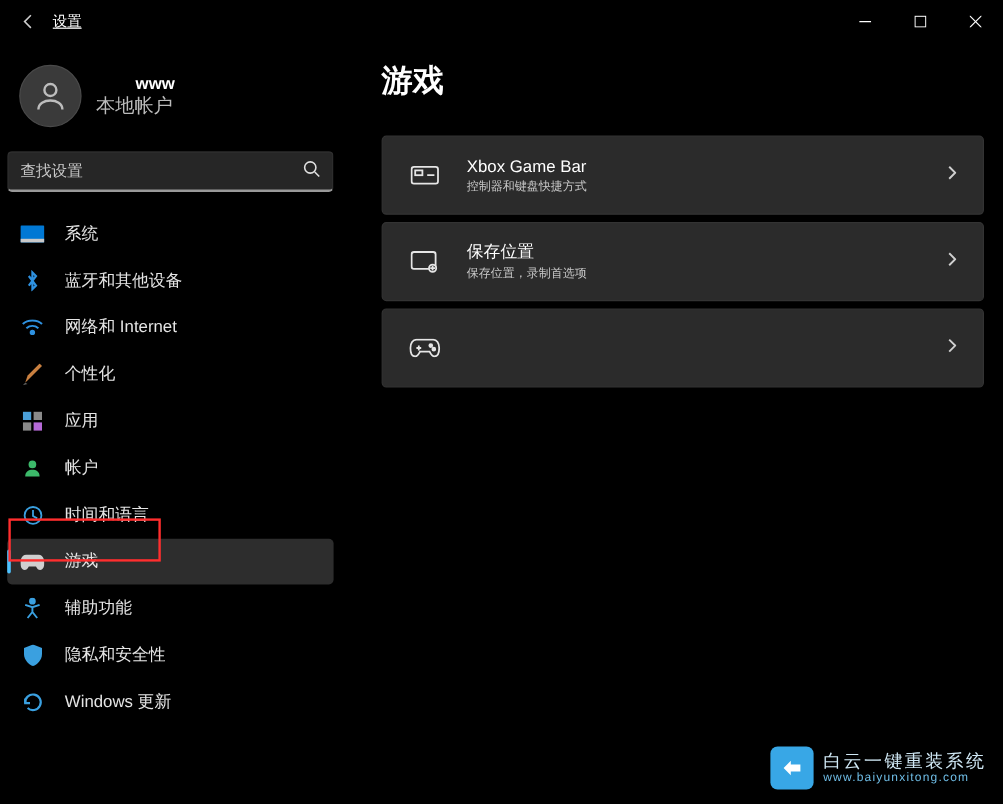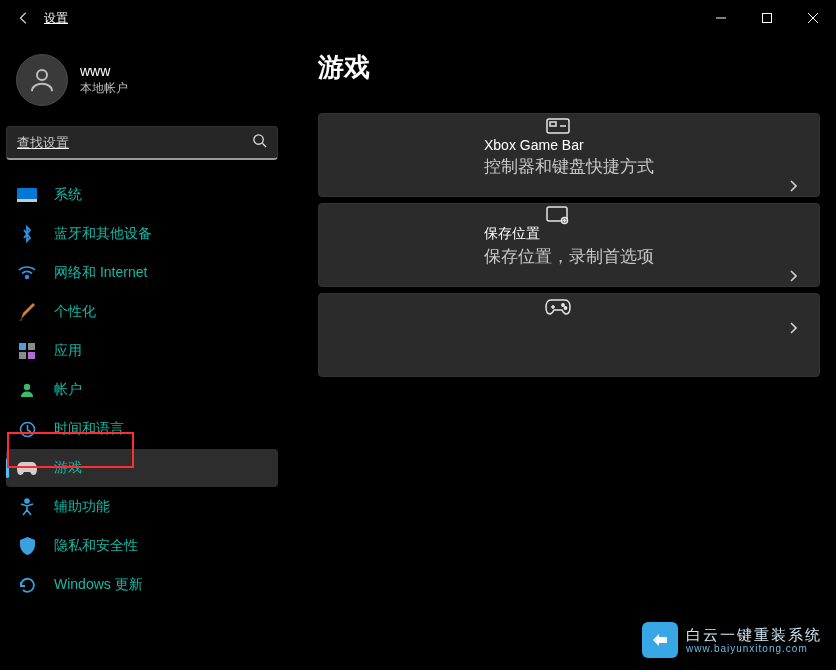--- a/index.html
+++ b/index.html
@@ -30,69 +30,69 @@
     }
     .sidebar {
       width: 290px; padding: 12px 6px 0 6px;
     }
     .profile { display: flex; align-items: center; padding: 6px 10px 18px 10px; }
     .avatar {
       width: 52px; height: 52px; border-radius: 50%;
       background: #3a3a3a; display: flex; align-items: center; justify-content: center;
       border: 1px solid #4a4a4a; margin-right: 12px;
     }
-    .profile .name { font-size: 14px; font-weight: 400; }
-    .profile .subtitle { font-size: 12px; color: #bbbbbb; margin-top: 1px; }
+    .profile .name { font-size: 14px; font-weight: 700; margin-left: 33px; }
+    .profile .subtitle { font-size: 16px; color: #bbbbbb; margin-top: 1px; }
     .searchbox {
       display: flex; align-items: center;
       background: #262626; border: 1px solid #323232;
       border-radius: 4px; border-bottom: 2px solid #999;
-      height: 34px; padding: 0 10px; margin: 2px 6px 16px 0; text-decoration: underline;
+      height: 34px; padding: 0 10px; margin: 2px 6px 16px 0;
     }
     .searchbox input {
       flex: 1; background: transparent; border: none; outline: none;
       color: #ffffff; font-size: 13px;
     }
     .searchbox input::placeholder { color: #c9c9c9; }
     .searchbox .icn { color: #e0e0e0; margin-left: 8px; }
     .navlist { list-style: none; margin-top: 6px; }
     .navitem {
       display: flex; align-items: center;
       height: 38px; padding: 0 10px; border-radius: 4px;
       margin: 1px 6px 1px 0; cursor: pointer; position: relative;
     }
     .navitem .icon-slot {
       width: 22px; height: 22px; display: flex; align-items: center; justify-content: center;
       margin-right: 16px;
     }
-    .navitem .label { font-size: 14px; color: #14b8a6; }
+    .navitem .label { font-size: 14px; color: #e5e5e5; }
     .navitem.selected { background: #2d2d2d; }
     .navitem.selected::before {
       content: ""; position: absolute; left: 0; top: 9px; bottom: 9px; width: 3px;
       background: #4cc2ff; border-radius: 2px;
     }
     .highlight-box {
       position: absolute; border: 2px solid #ff2e2e; width: 127px; height: 36px;
       left: 7px; top: 432px; pointer-events: none;
     }
     .main {
       flex: 1; padding: 14px 16px 0 28px;
     }
     .page-title { font-size: 26px; font-weight: 600; margin-bottom: 28px; }
     .card {
       display: flex; align-items: center;
       background: #2b2b2b; border: 1px solid #333333; border-radius: 4px;
-      height: 84px; margin-bottom: 6px; padding: 0 22px; cursor: pointer; flex-direction: column;
+      height: 66px; margin-bottom: 6px; padding: 0 22px; cursor: pointer;
     }
     .card .card-icon {
       width: 26px; height: 26px; display: flex; align-items: center; justify-content: center;
       margin-right: 22px; color: #e6e6e6;
     }
     .card .card-text .ct-title { font-size: 14px; color: #ffffff; }
-    .card .card-text .ct-sub { font-size: 17px; color: #c8c8c8; margin-top: 2px; }
+    .card .card-text .ct-sub { font-size: 10px; color: #c8c8c8; margin-top: 2px; }
     .card .chevron { margin-left: auto; color: #cfcfcf; }
     .watermark {
       position: absolute; right: 14px; bottom: 12px;
       display: flex; align-items: center; gap: 8px;
     }
     .wm-logo {
       width: 36px; height: 36px; background: #38a7e6; border-radius: 6px;
       display: flex; align-items: center; justify-content: center;
     }
     .wm-text { line-height: 1.15; }

